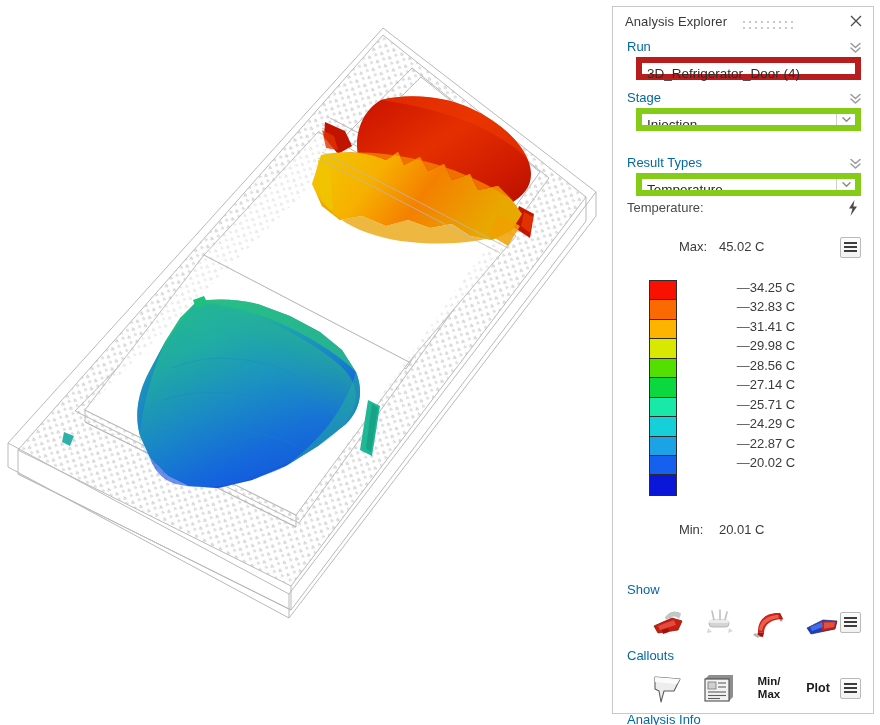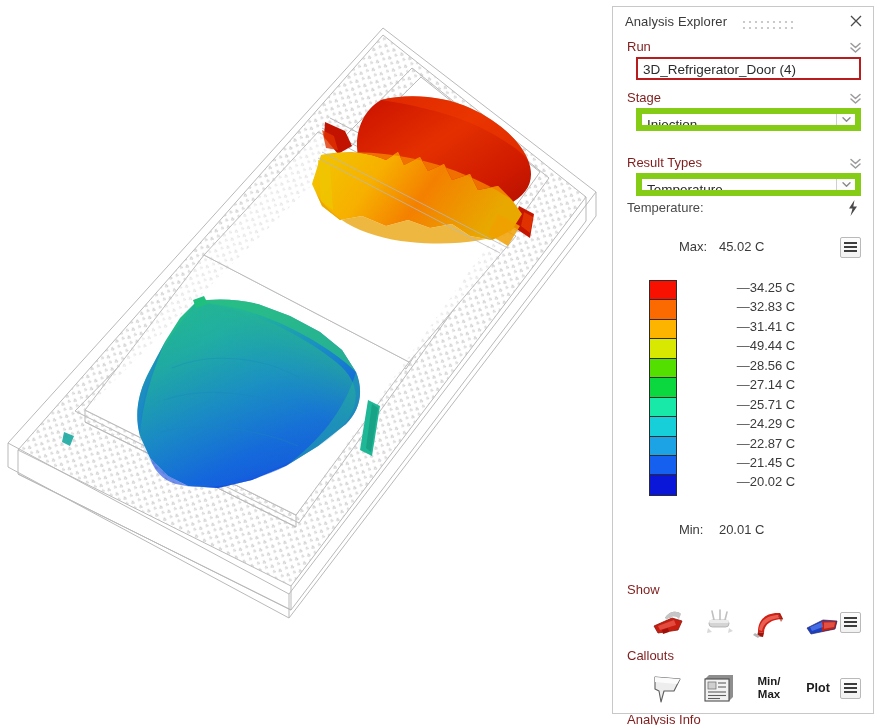--- a/index.html
+++ b/index.html
@@ -63,21 +63,21 @@
     position: absolute;
     right: 9px;
     top: 6px;
     width: 16px;
     height: 16px;
     cursor: pointer;
   }
 
   .section-label {
     font-size: 13px;
-    color: #7f1d1d;
+    color: #0369a1;
     margin: 0;
     padding: 0 0 1px 14px;
     line-height: 19px;
   }
   .label-row {
     position: relative;
     height: 20px;
   }
   .chev2 {
     position: absolute;
@@ -91,21 +91,21 @@
   .field-wrap {
     padding: 0 12px 0 23px;
     position: relative;
     height: 25px;
     box-sizing: border-box;
   }
   .txtbox {
     box-sizing: border-box;
     width: 100%;
     height: 23px;
-    border: 2px solid #b91c1c;
+    border: 6px solid #b91c1c;
     background: #fff;
     font-size: 13.5px;
     color: #2b2b2b;
     padding: 1px 5px;
     line-height: 20px;
     font-family: "Liberation Sans", sans-serif;
     outline: none;
   }
   .combo {
     box-sizing: border-box;
@@ -524,27 +524,26 @@
             <div class="seg" style="background: rgb(24, 232, 168);"></div>
             <div class="seg" style="background: rgb(23, 207, 217);"></div>
             <div class="seg" style="background: rgb(27, 163, 230);"></div>
             <div class="seg" style="background: rgb(21, 96, 239);"></div>
             <div class="seg" style="background: rgb(10, 22, 216);"></div>
           </div>
         <div class="ticks" id="ticks">
             <div class="tick"><span class="dash">—</span><span>34.25 C</span></div>
             <div class="tick"><span class="dash">—</span><span>32.83 C</span></div>
             <div class="tick"><span class="dash">—</span><span>31.41 C</span></div>
-            <div class="tick"><span class="dash">—</span><span>49.44 C</span></div>
+            <div class="tick"><span class="dash">—</span><span>29.98 C</span></div>
             <div class="tick"><span class="dash">—</span><span>28.56 C</span></div>
             <div class="tick"><span class="dash">—</span><span>27.14 C</span></div>
             <div class="tick"><span class="dash">—</span><span>25.71 C</span></div>
             <div class="tick"><span class="dash">—</span><span>24.29 C</span></div>
             <div class="tick"><span class="dash">—</span><span>22.87 C</span></div>
-            <div class="tick"><span class="dash">—</span><span>21.45 C</span></div>
             <div class="tick"><span class="dash">—</span><span>20.02 C</span></div>
           </div>
       </div>
 
       <div class="minrow">
         <span class="k">Min:</span><span>20.01 C</span>
       </div>
     </div>
 
     <div class="grp" style="margin-top:20px">

